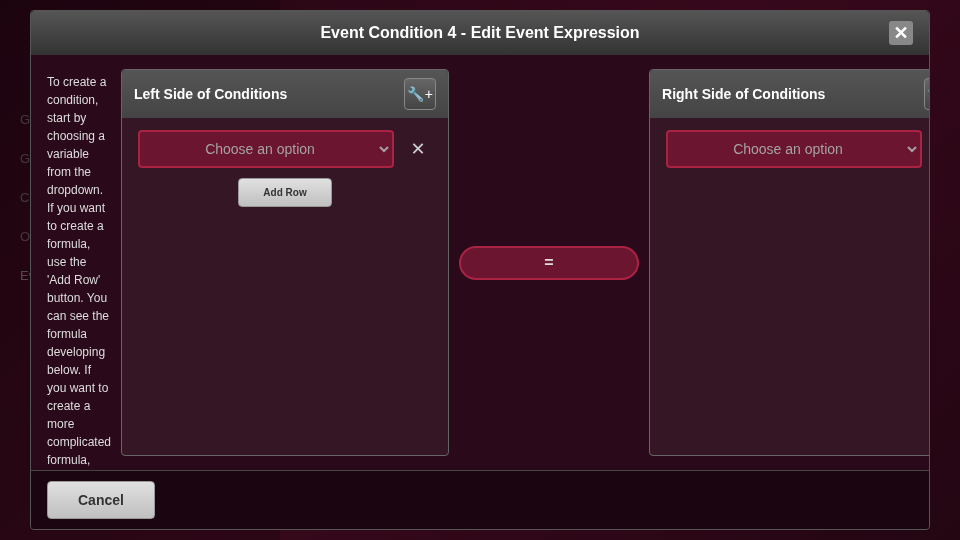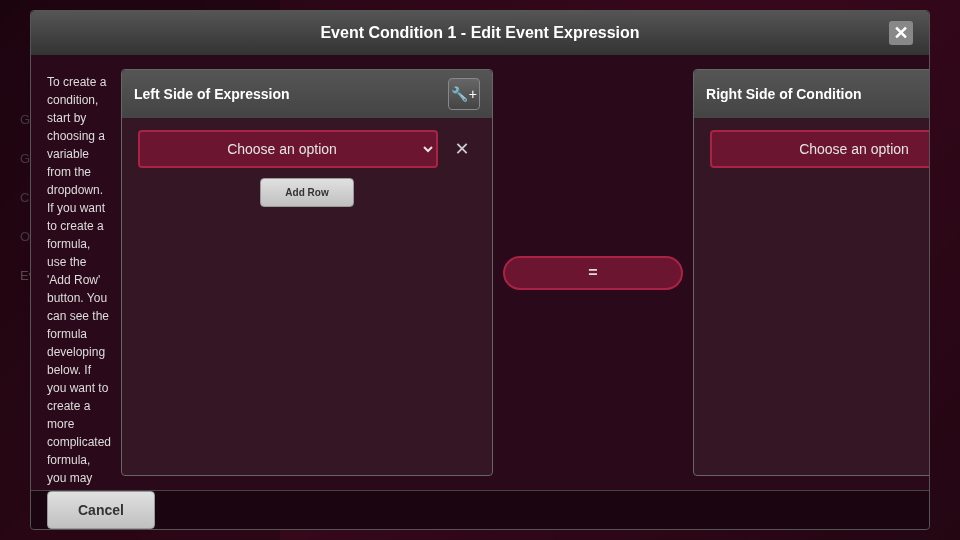--- a/index.html
+++ b/index.html
@@ -160,24 +160,24 @@
       align-items: center;
       gap: 10px;
       width: 100%;
       justify-content: center;
     }
 
     .dropdown-select {
       background: #6b1530;
       border: 2px solid #aa2244;
       border-radius: 4px;
-      color: #e5e5e5;
+      color: #a3a3a3;
       font-size: 14px;
       padding: 8px 16px;
-      width: 300px;
+      width: 256px;
       text-align: center;
       cursor: pointer;
     }
 
     .close-x-btn {
       width: 28px;
       height: 28px;
       background: transparent;
       border: none;
       color: #ccc;
@@ -227,21 +227,21 @@
       color: #fff;
       font-size: 16px;
       font-weight: bold;
       text-align: center;
       padding: 4px 0;
     }
 
     .modal-footer {
       display: flex;
       justify-content: space-between;
-      padding: 0 16px;
+      padding: 10px 16px;
       background: #1a0510;
       border-top: 1px solid #444;
       border-radius: 0 0 4px 4px;
       flex-shrink: 0;
     }
 
     .cancel-btn {
       background: linear-gradient(to bottom, #e0e0e0, #c0c0c0);
       border: 1px solid #999;
       border-radius: 4px;
@@ -303,31 +303,31 @@
     <span class="bg-tab">If</span>
     <span class="bg-tab">Empty = Empty</span>
   </div>
 </div>
 
 <div class="modal-overlay">
   <div class="modal">
 
     <div class="modal-header">
       <div style="width:24px;"></div>
-      <span class="modal-title">Event Condition 1 - Edit Event Expression</span>
+      <span class="modal-title">Event Condition 4 - Edit Event Expression</span>
       <div class="modal-close">✕</div>
     </div>
 
     <div class="modal-body">
 
       <div class="modal-description">To create a condition, start by choosing a variable from the dropdown. If you want to create a formula, use the 'Add Row' button. You can see the formula developing below. If you want to create a more complicated formula, you may want to click on the spanner icon to toggle advanced tools.</div>
 
       <div class="expression-section">
         <div class="expression-header">
-          <span class="expression-header-title">Left Side of Expression</span>
+          <span class="expression-header-title">Left Side of Conditions</span>
           <button class="wrench-btn">
             <span>🔧+</span>
           </button>
         </div>
         <div class="expression-body">
 
           <div class="dropdown-row">
             <select class="dropdown-select">
               <option>Choose an option</option>
             </select>
@@ -339,21 +339,21 @@
       </div>
 
       <div class="formula-display">
         <div class="formula-pill">
           <span class="equals-label">=</span>
         </div>
       </div>
 
       <div class="expression-section">
         <div class="expression-header">
-          <span class="expression-header-title">Right Side of Condition</span>
+          <span class="expression-header-title">Right Side of Conditions</span>
           <button class="wrench-btn">
             <span>🔧+</span>
           </button>
         </div>
         <div class="expression-body">
           <div class="dropdown-row">
             <select class="dropdown-select">
               <option>Choose an option</option>
             </select>
             <span class="chevron-down">▼</span>

